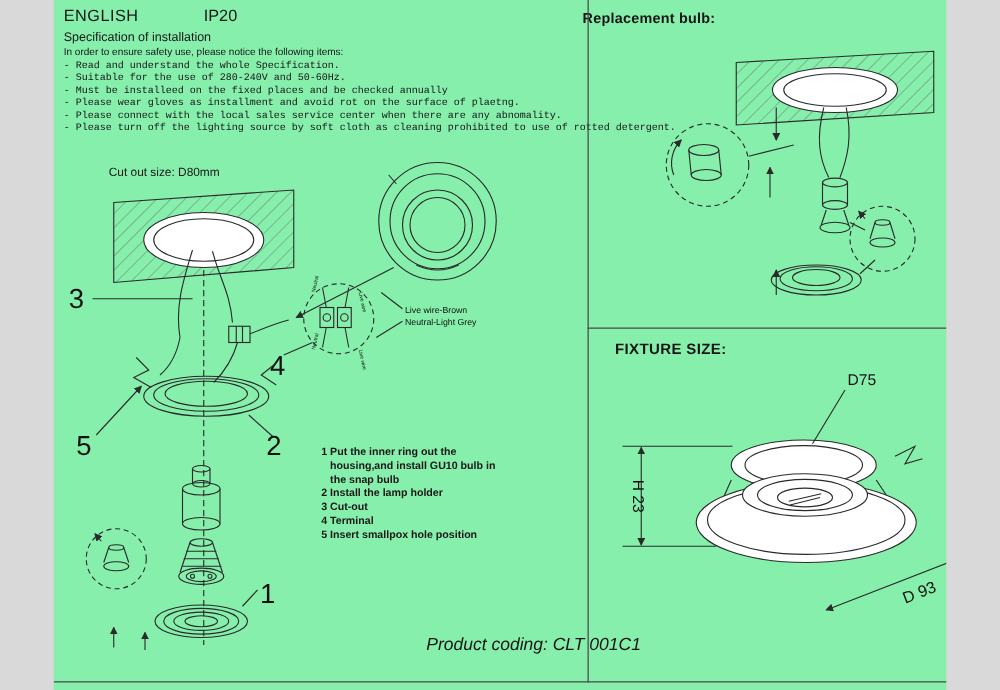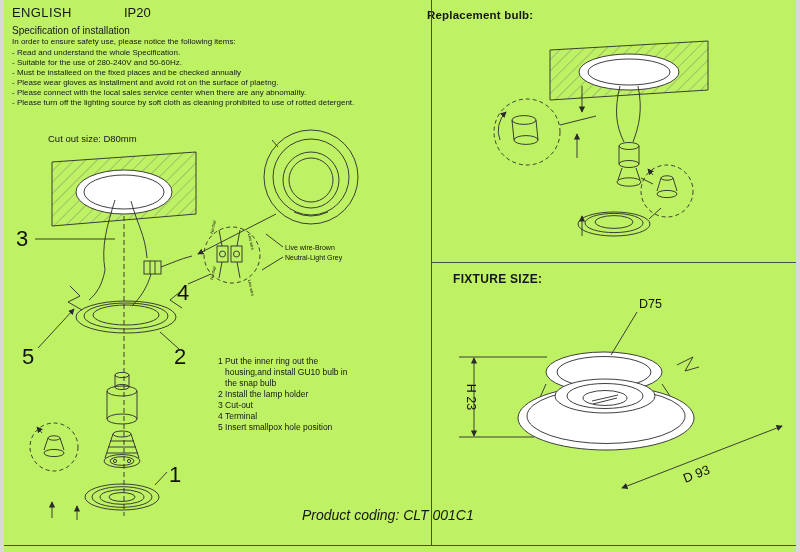--- a/index.html
+++ b/index.html
@@ -1,28 +1,28 @@
 <!DOCTYPE html>
 <html><head>
 <meta charset="utf-8">
 <style>
   * { margin:0; padding:0; box-sizing:border-box; }
   body { background:#d9d9d9; font-family:"Liberation Sans","DejaVu Sans",sans-serif; }
-  .page { position:relative; width:792px; height:552px; background:#bef264; color:#161616; overflow:hidden; margin:0 auto; }
+  .page { position:relative; width:714px; height:552px; background:#86efac; color:#161616; overflow:hidden; margin:0 auto; }
   .abs { position:absolute; }
 
   .lang   { left:8px;  top:5px;  font-size:13px; letter-spacing:.4px; }
   .ip     { left:120px; top:5px; font-size:13px; }
   .spec-title { left:8px; top:25px; font-size:10px; }
   .spec-intro { left:8px; top:37px; font-size:8px;text-align:right; }
   .spec-list  { left:8px; top:48px; }
-  .spec-line  { font-size:8px; line-height:10px; white-space:pre; }
+  .spec-line  { font-size:8px; line-height:10px; white-space:pre;font-family:Liberation Mono, monospace; }
   .cutout-label { left:44px; top:133px; font-size:9.5px; }
 
-  .steps { left:214px; top:356px; }
+  .steps { left:214px; top:356px;font-weight:bold; }
   .step-line { font-size:8.5px; line-height:11px; white-space:pre; }
 
   .repl-title    { left:423px; top:9px;   font-size:11.5px; font-weight:bold; letter-spacing:.2px; }
   .fixture-title { left:436px; top:272px; font-size:12px;   font-weight:bold; letter-spacing:.3px;padding-left:13px; }
   .product-coding { left:298px; top:507px; font-size:14px;font-style:italic; }
 
   .svg-install { left:0;   top:128px; }
   .svg-repl    { left:430px; top:28px; }
   .svg-fixture { left:430px; top:268px; }
 

